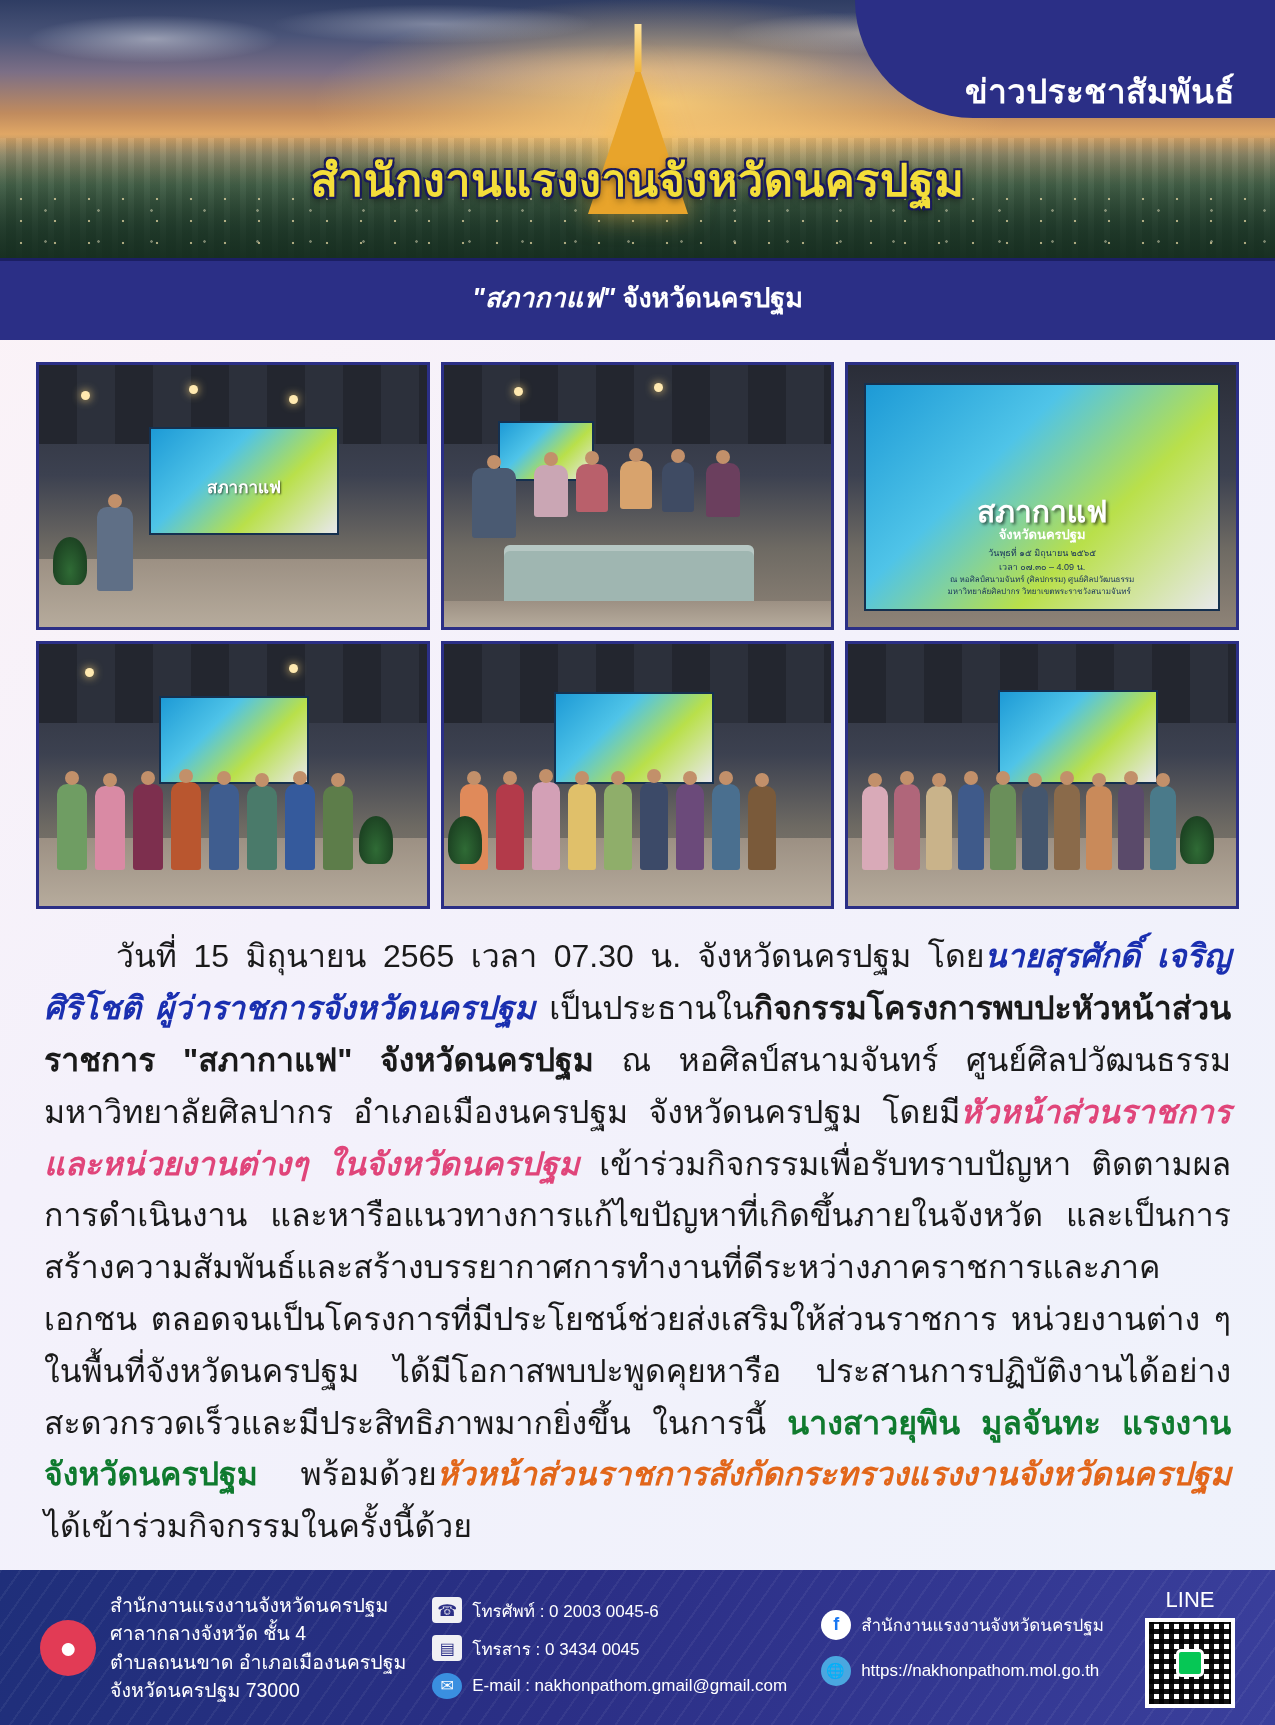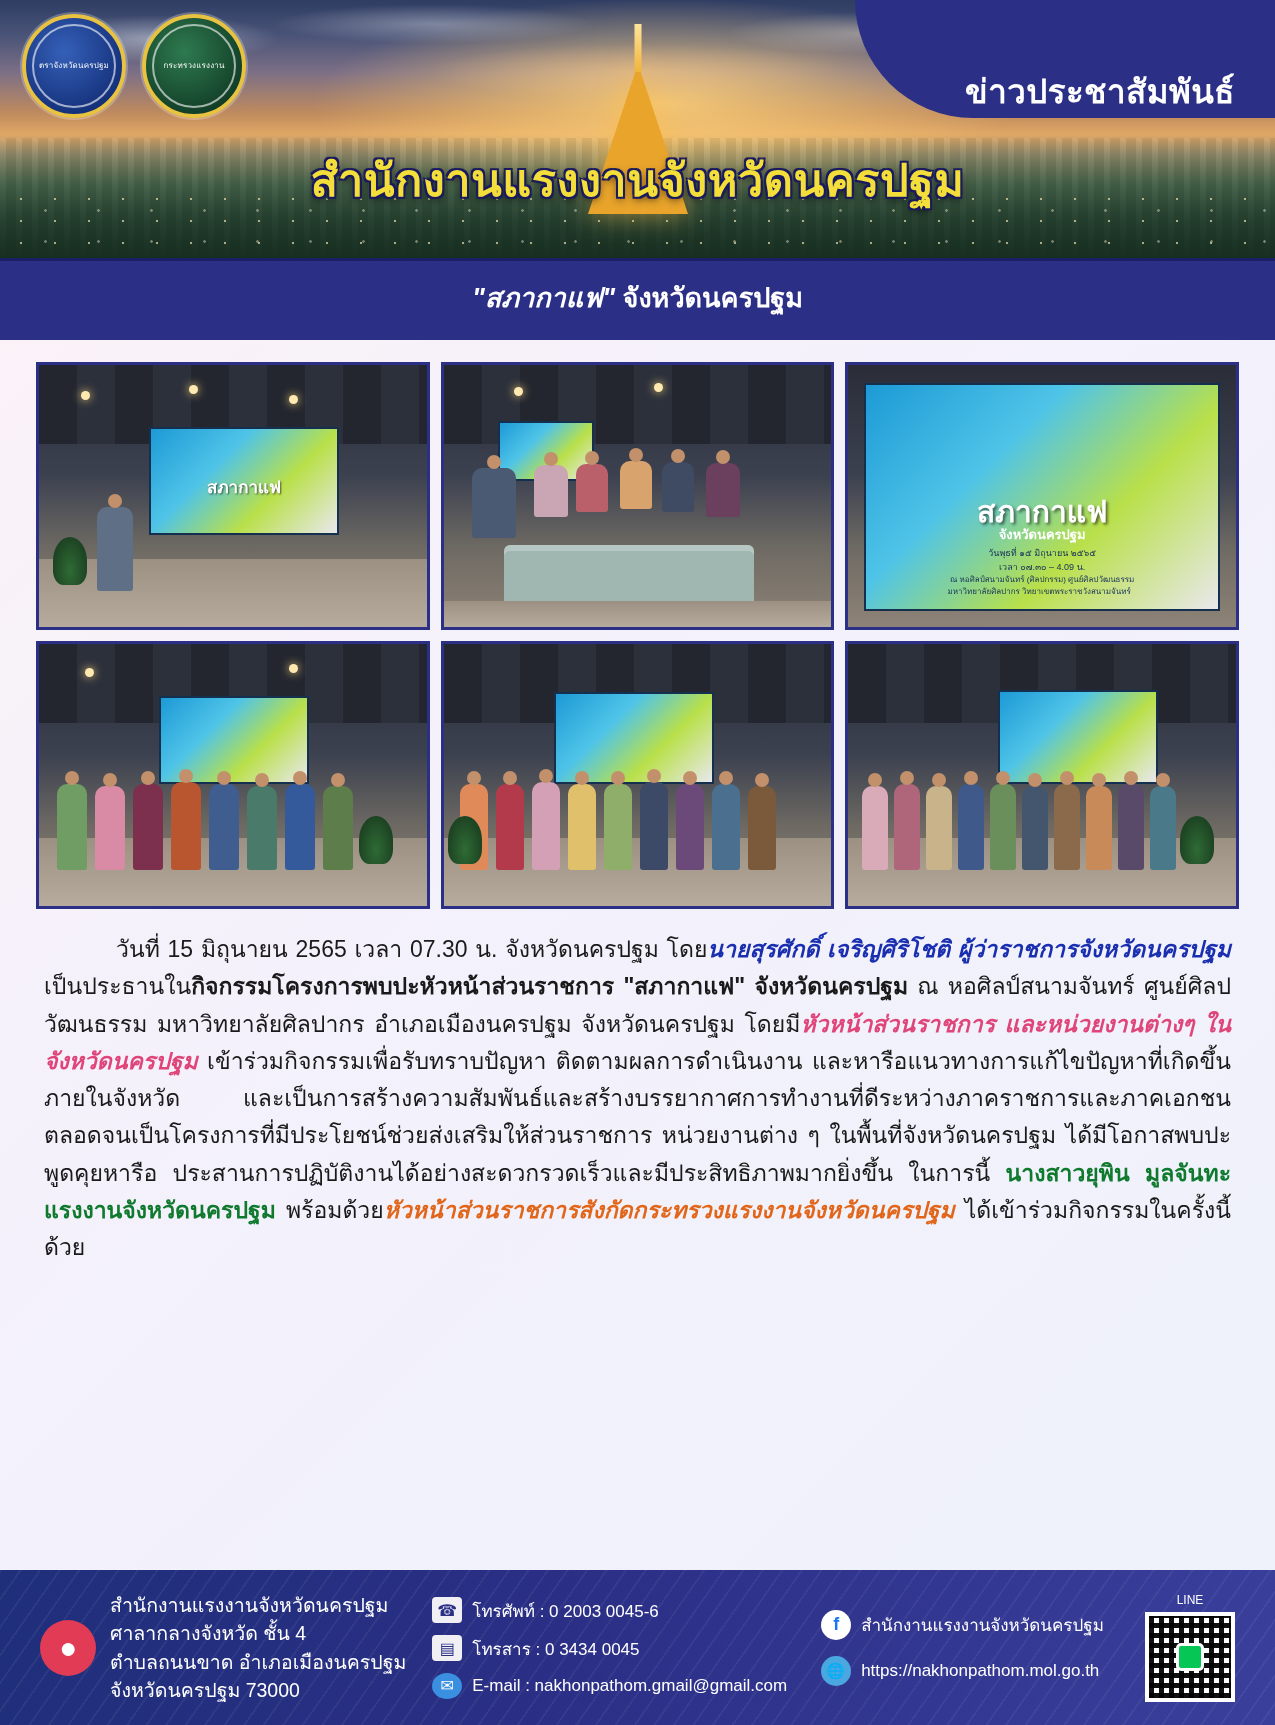--- a/index.html
+++ b/index.html
@@ -207,21 +207,21 @@
   .plant {
     position: absolute; bottom: 16%;
     width: 34px; height: 48px;
     background: radial-gradient(ellipse at 50% 70%, #2f6b35, #1d4423 70%);
     border-radius: 50% 50% 30% 30%;
   }
 
   
   .body-text {
     padding: 14px 44px 10px;
-    font-size: 23px;
+    font-size: 32px;
     line-height: 1.62;
     color: #1a1a1a;
     text-align: justify;
     text-justify: inter-word;
   }
   .body-text p { margin: 0; text-indent: 0; }
   .indent { display: inline-block; width: 72px; }
   .b { font-weight: bold; }
   .blue-i { color: #1a2fb0; font-weight: bold; font-style: italic; }
   .pink-i { color: #e0457a; font-weight: bold; font-style: italic; }
@@ -280,21 +280,21 @@
     display: flex; align-items: center; justify-content: center;
     font-size: 18px; font-weight: bold; flex: 0 0 auto;
   }
   .fb { background: #ffffff; color: #1877f2; }
   .web { background: #4aa7e0; color: #ffffff; font-size: 15px; }
   .line-box {
     position: relative; z-index: 2;
     margin-left: auto; margin-right: 18px;
     text-align: center;
   }
-  .line-label { font-size: 12px; margin-bottom: 5px; }
+  .line-label { font-size: 22px; margin-bottom: 5px; }
   .qr {
     width: 90px; height: 90px;
     background:
       repeating-linear-gradient(90deg, #111 0 5px, #fff 5px 10px),
       repeating-linear-gradient(0deg, #111 0 5px, #fff 5px 10px);
     background-blend-mode: multiply;
     border: 4px solid #fff;
     position: relative;
   }
   .qr:after {
@@ -310,28 +310,20 @@
 
 <div class="page">
 
   <div class="banner">
     <div class="sky"></div>
     <div class="clouds"></div>
     <div class="cityline"></div>
     <div class="citydots"></div>
     <div class="pagoda"></div>
 
-    <div class="logos">
-      <div class="seal seal-1">
-        <div class="seal-inner">ตราจังหวัดนครปฐม</div>
-      </div>
-      <div class="seal seal-2">
-        <div class="seal-inner">กระทรวงแรงงาน</div>
-      </div>
-    </div>
 
     <div class="ribbon">
       <span>ข่าวประชาสัมพันธ์</span>
     </div>
 
     <div class="org-title">สำนักงานแรงงานจังหวัดนครปฐม</div>
   </div>
 
   <div class="subtitle-bar">
     <div class="subtitle-line2">

